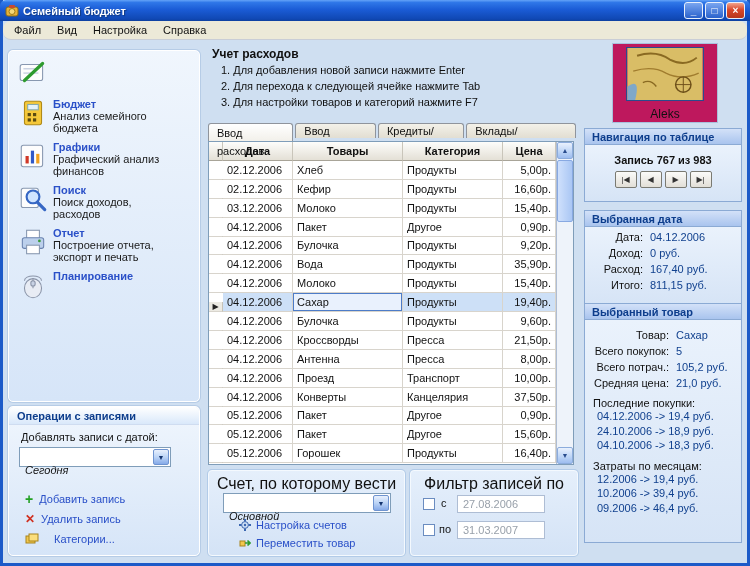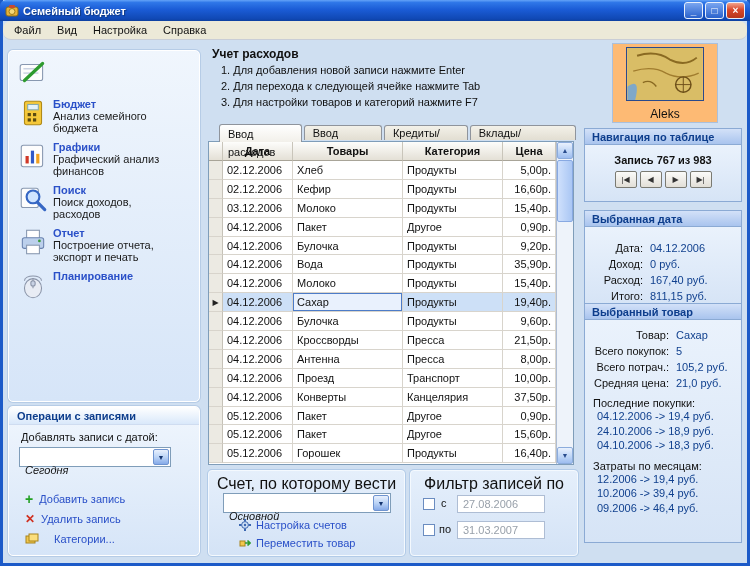--- a/index.html
+++ b/index.html
@@ -37,50 +37,50 @@
   .combo { position:absolute; background:#fff; border:1px solid #7f9db9; height:20px; font-size:11px; }
   .combo .cval { position:absolute; left:5px; top:16px; color:#111;font-style:italic; }
   .combo .cbtn { position:absolute; right:1px; top:1px; width:16px; height:16px; background:linear-gradient(180deg,#e8f0fd 0%,#bcd4f6 50%,#86aae8 100%); border:1px solid #6f94d0; border-radius:2px; display:flex; align-items:center; justify-content:center; font-size:7px; color:#14346f; }
 
   
   .main-col { position:absolute; left:203px; top:0; width:372px; height:523px; }
   .main-title { position:absolute; left:6px; top:7px; font-size:12px; font-weight:bold; color:#101010; }
   .instructions { position:absolute; left:15px; top:24px; font-size:11px; color:#101010; }
   .instructions div { margin-bottom:3px; line-height:13px; }
 
-  .tabs { position:absolute; left:13px; top:83px; height:19px; display:flex; align-items:center; }
+  .tabs { position:absolute; left:2px; top:83px; height:19px; display:flex; align-items:flex-start; }
   .tab { font-size:11px; color:#111; padding:0 8px; height:15px; line-height:15px; background:linear-gradient(180deg,#f3f1e9,#e2ded2); border:1px solid #8f949c; border-bottom:none; border-radius:3px 3px 0 0; margin-right:2px; }
   .tab.active { height:18px; line-height:18px; background:linear-gradient(180deg,#ffffff,#f2f0ea); position:relative; z-index:2; }
 
   .tablebox { position:absolute; left:2px; top:101px; width:366px; height:324px; border:1px solid #7f9db9; background:#fff; overflow:hidden; }
   .thead { display:flex; height:19px; }
   .thcell { background:linear-gradient(180deg,#fdfdfb,#e4e0d6); border-right:1px solid #c9c5ba; border-bottom:1px solid #a8a498; font-size:11px; font-weight:bold; color:#111; text-align:center; line-height:18px; }
   .h-ind { width:14px; } .h-date { width:70px; } .h-item { width:110px; } .h-cat { width:100px; } .h-price { width:53px; }
-  .trow { display:flex; height:18.9px; }
+  .trow { display:flex; height:18.9px;align-items:flex-end; }
   .tind { width:14px; background:#eceae3; border-right:1px solid #c6c2b8; border-bottom:1px solid #d8d4cc; font-size:8px; color:#222; display:flex; align-items:center; justify-content:center; }
   .tcell { font-size:11px; color:#111; line-height:18px; border-right:1px solid #d8d4cc; border-bottom:1px solid #d8d4cc; padding:0 4px; white-space:nowrap; overflow:hidden; }
   .c-date { width:70px; } .c-item { width:110px; } .c-cat { width:100px; } .c-price { width:53px; text-align:right; }
   .trow.sel .tcell { background:#cde0f7; }
   .trow.sel .tcell.focus { background:#e9f1fd; box-shadow:inset 0 0 0 1px #4d7cc8; }
 
   .vscroll { position:absolute; right:0; top:0; bottom:0; width:17px; background:#eef3fa; border-left:1px solid #aebdd4; }
   .sbtn { position:absolute; left:0; width:16px; height:17px; background:linear-gradient(180deg,#e9f1fd,#bcd4f6 60%,#9dbdf0); border:1px solid #8cacdc; border-radius:2px; display:flex; align-items:center; justify-content:center; font-size:7px; color:#2a4d8e; }
   .sup { top:0; } .sdown { bottom:0; }
   .sthumb { position:absolute; left:0; top:18px; width:16px; height:62px; background:linear-gradient(90deg,#cfe0fc,#aac7f4); border:1px solid #88a9e2; border-radius:2px; }
 
   
   .gbox { position:absolute; border:1px solid #f4f9fe; border-radius:4px; background:linear-gradient(180deg,#e5effb,#d4e3f6); box-shadow:0 0 0 1px #b2cbe8; }
   .gtitle { position:absolute; top:4px; width:100%; text-align:center; font-size:16px; color:#111; }
   .glink { position:absolute; display:flex; align-items:center; gap:5px; color:#2a50c8; font-size:11px; cursor:pointer; }
   .chk { position:absolute; width:12px; height:12px; background:#fff; border:1px solid #6a8cc0; }
   .flabel { position:absolute; font-size:11px; color:#111; }
   .dfield { position:absolute; width:88px; height:18px; background:#fff; border:1px solid #aebdd4; color:#98a0aa; font-size:11px; line-height:16px; padding:0 5px; }
 
   
-  .avatar-panel { position:absolute; left:609px; top:3px; width:106px; height:80px; background:#fdba74; border:1px solid #aac0dc; text-align:center; padding-top:3px; }
+  .avatar-panel { position:absolute; left:609px; top:3px; width:106px; height:80px; background:#be185d; border:1px solid #aac0dc; text-align:center; padding-top:3px; }
   .avatar-name { font-size:12px; color:#111; margin-top:2px; }
 
   .rpanel { position:absolute; left:581px; width:158px; }
   .phead2 { height:17px; line-height:16px; background:linear-gradient(180deg,#d3e1f8,#a9c4ee); border:1px solid #8baad4; color:#0d3d8c; font-weight:bold; font-size:11px; padding-left:7px; }
   .pbody { position:relative; border:1px solid #8baad4; border-top:none; background:linear-gradient(180deg,#eaf2fc,#d6e4f6); }
   .rec-label { text-align:center; font-size:11px; color:#111; padding-top:9px;font-weight:bold; }
   .navbtns { display:flex; justify-content:center; gap:3px; margin-top:5px; }
   .navbtn { width:22px; height:17px; background:linear-gradient(180deg,#fbfbf9,#e2dfd7); border:1px solid #7a7a72; border-radius:2px; font-size:8px; display:flex; align-items:center; justify-content:center; color:#333; }
 
   .kv { display:flex; font-size:11px; line-height:16px; }
@@ -441,21 +441,21 @@
           <span class="navbtn">|◀</span>
           <span class="navbtn">◀</span>
           <span class="navbtn">▶</span>
           <span class="navbtn">▶|</span>
         </div>
       </div>
     </div>
 
     <div class="rpanel" style="top:170px;">
       <div class="phead2">Выбранная дата</div>
-      <div class="pbody" style="height:79px; padding-top:13px;">
+      <div class="pbody" style="height:79px; padding-top:2px;">
         <div class="kv">
           <span class="k">Дата:</span>
           <span class="v">04.12.2006</span>
         </div>
         <div class="kv">
           <span class="k">Доход:</span>
           <span class="v">0 руб.</span>
         </div>
         <div class="kv">
           <span class="k">Расход:</span>

